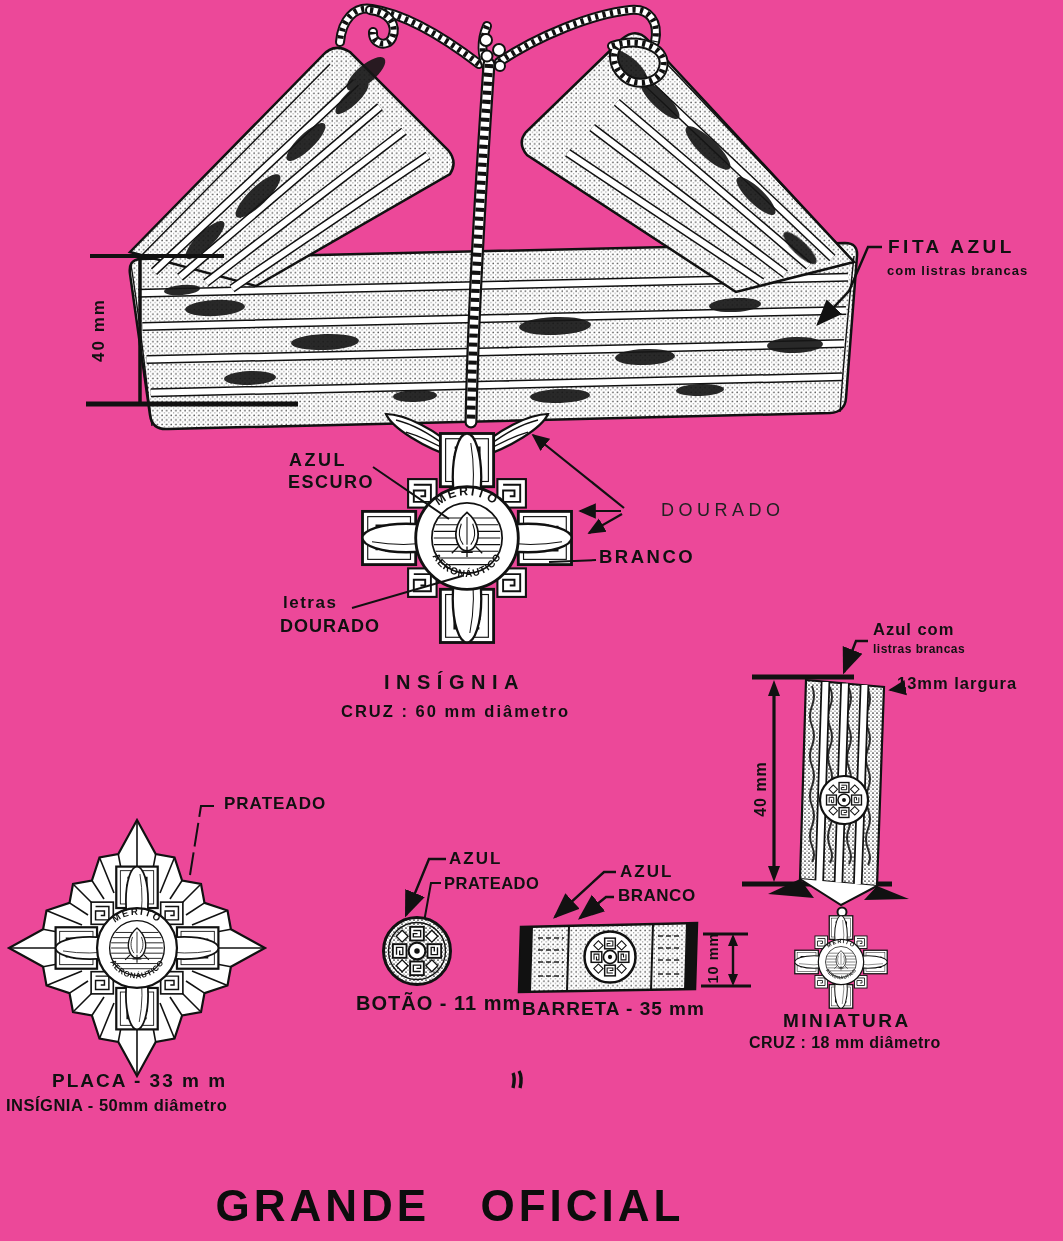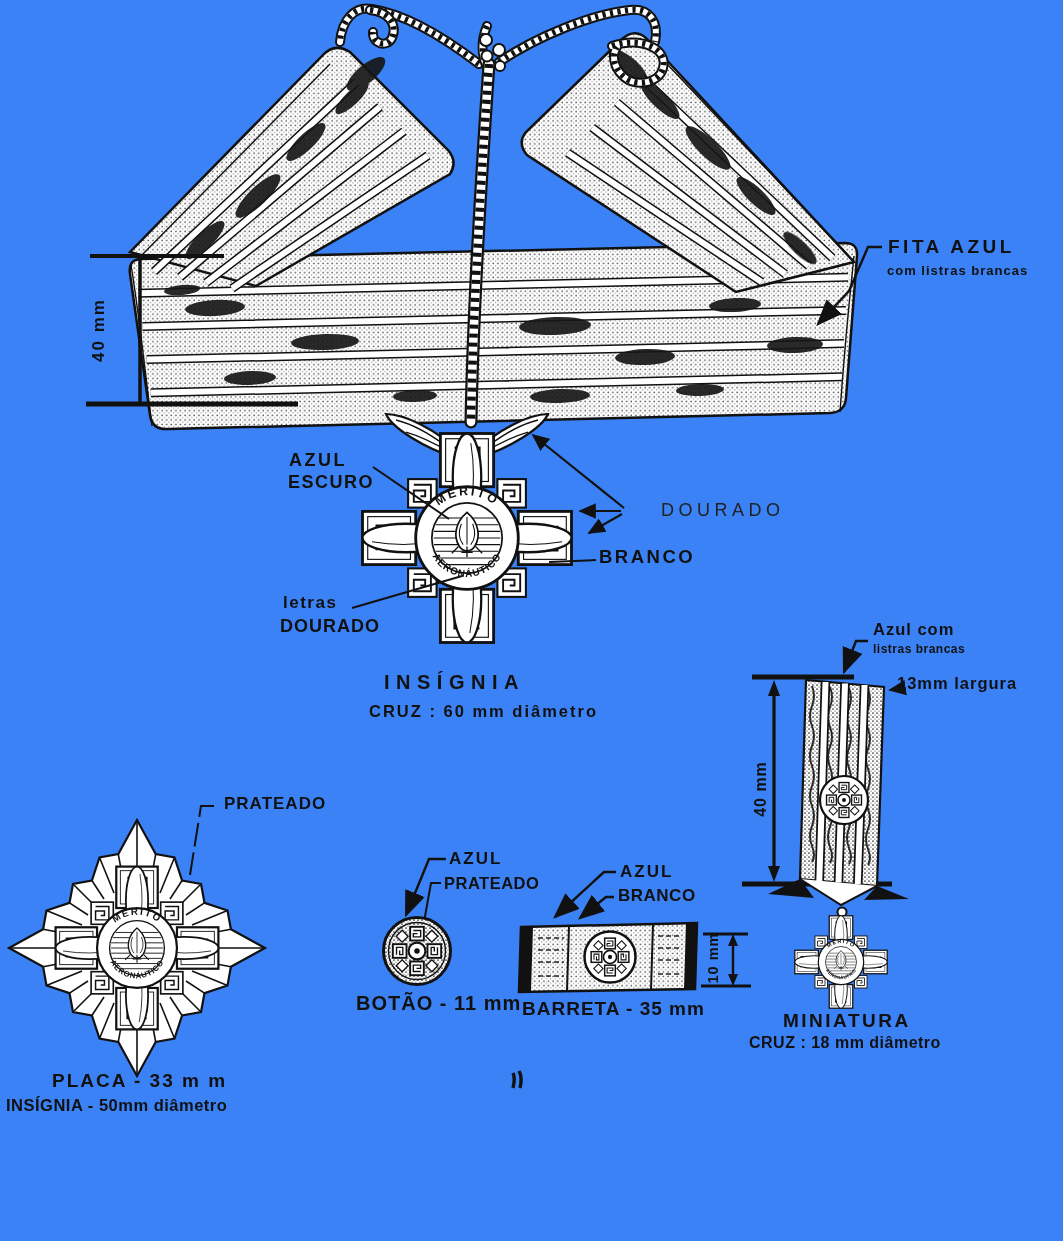--- a/index.html
+++ b/index.html
@@ -1,16 +1,16 @@
 <!DOCTYPE html>
 <html><head>
 <meta charset="utf-8">
 <style>
   html,body{margin:0;padding:0;background:#fff;}
-  .canvas{position:relative;width:1063px;height:1241px;background:#3b82f6;overflow:hidden;
+  .canvas{position:relative;width:1063px;height:1241px;background:#ec4899;overflow:hidden;
           font-family:"Liberation Sans",sans-serif;color:#111;}
   .art{position:absolute;left:0;top:0;}
   .lbl{position:absolute;font-weight:bold;color:#111;white-space:nowrap;line-height:1.1;}
   .vbox{position:absolute;display:flex;align-items:center;justify-content:center;
         transform:rotate(-90deg);}
   .ld{stroke:#111;stroke-width:2.2;fill:none;marker-end:url(#arr);}
   .ldB{stroke:#111;stroke-width:2.4;fill:none;marker-end:url(#arrBig);}
   .ldp{stroke:#111;stroke-width:2;fill:none;}
   .ropeO{stroke:#111;stroke-width:10;fill:none;stroke-linecap:round;}
   .ropeI{stroke:#fff;stroke-width:6;fill:none;stroke-linecap:round;}
@@ -304,21 +304,21 @@
 </div>
 
 <div class="lbl" style="left:289px;top:451px;font-size:18px;letter-spacing:2.5px;">AZUL</div>
 <div class="lbl" style="left:288px;top:473px;font-size:18px;letter-spacing:1.5px;">ESCURO</div>
 <div class="lbl" style="left:626px;top:501px;font-size:18px;letter-spacing:4.5px;font-weight:500;color:#222;margin-left:35px;">DOURADO</div>
 <div class="lbl" style="left:599px;top:547px;font-size:18.5px;letter-spacing:2.5px;">BRANCO</div>
 <div class="lbl" style="left:283px;top:594px;font-size:17px;letter-spacing:1.5px;text-align:right;">letras</div>
 <div class="lbl" style="left:280px;top:617px;font-size:18px;letter-spacing:1px;">DOURADO</div>
 
 <div class="lbl" style="left:384px;top:671px;font-size:20px;letter-spacing:6.5px;">INSÍGNIA</div>
-<div class="lbl" style="left:341px;top:702px;font-size:16.5px;letter-spacing:2px;margin-left:28px;">CRUZ :  60 mm diâmetro</div>
+<div class="lbl" style="left:341px;top:702px;font-size:16.5px;letter-spacing:2px;">CRUZ :  60 mm diâmetro</div>
 
 <div class="lbl" style="left:224px;top:795px;font-size:17px;letter-spacing:1px;">PRATEADO</div>
 <div class="lbl" style="left:52px;top:1071px;font-size:19px;letter-spacing:2px;">PLACA - 33 m m</div>
 <div class="lbl" style="left:6px;top:1096px;font-size:16.5px;letter-spacing:0.5px;">INSÍGNIA - 50mm diâmetro</div>
 
 <div class="lbl" style="left:449px;top:850px;font-size:17px;letter-spacing:2px;">AZUL</div>
 <div class="lbl" style="left:444px;top:874px;font-size:16.5px;letter-spacing:0.5px;">PRATEADO</div>
 <div class="lbl" style="left:356px;top:992px;font-size:20px;letter-spacing:1px;">BOTÃO - 11 mm</div>
 
 <div class="lbl" style="left:620px;top:863px;font-size:17px;letter-spacing:2px;">AZUL</div>
@@ -330,14 +330,15 @@
 
 <div class="lbl" style="left:873px;top:620px;font-size:16.5px;letter-spacing:1px;">Azul com</div>
 <div class="lbl" style="left:873px;top:643px;font-size:12px;letter-spacing:0.5px;">listras brancas</div>
 <div class="lbl" style="left:897px;top:674px;font-size:16.5px;letter-spacing:1px;">13mm largura</div>
 <div class="vbox" style="left:721px;top:777px;width:80px;height:24px;">
   <span class="lbl" style="position:static;font-size:16px;letter-spacing:1px;">40 mm</span>
 </div>
 <div class="lbl" style="left:783px;top:1011px;font-size:19px;letter-spacing:2.5px;">MINIATURA</div>
 <div class="lbl" style="left:749px;top:1034px;font-size:16px;letter-spacing:0.5px;">CRUZ : 18 mm diâmetro</div>
 
+<div class="title" style="left:190px;top:1181px;width:520px;font-size:44px;letter-spacing:4px;word-spacing:34px;">GRANDE OFICIAL</div>
 
 </div>
 
 </body></html>

